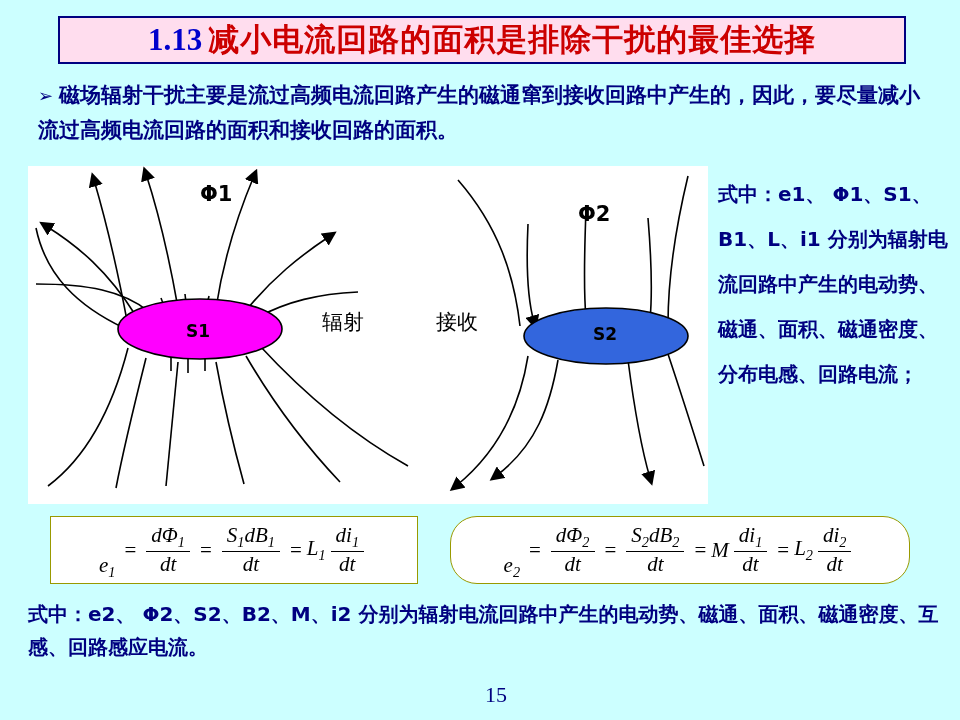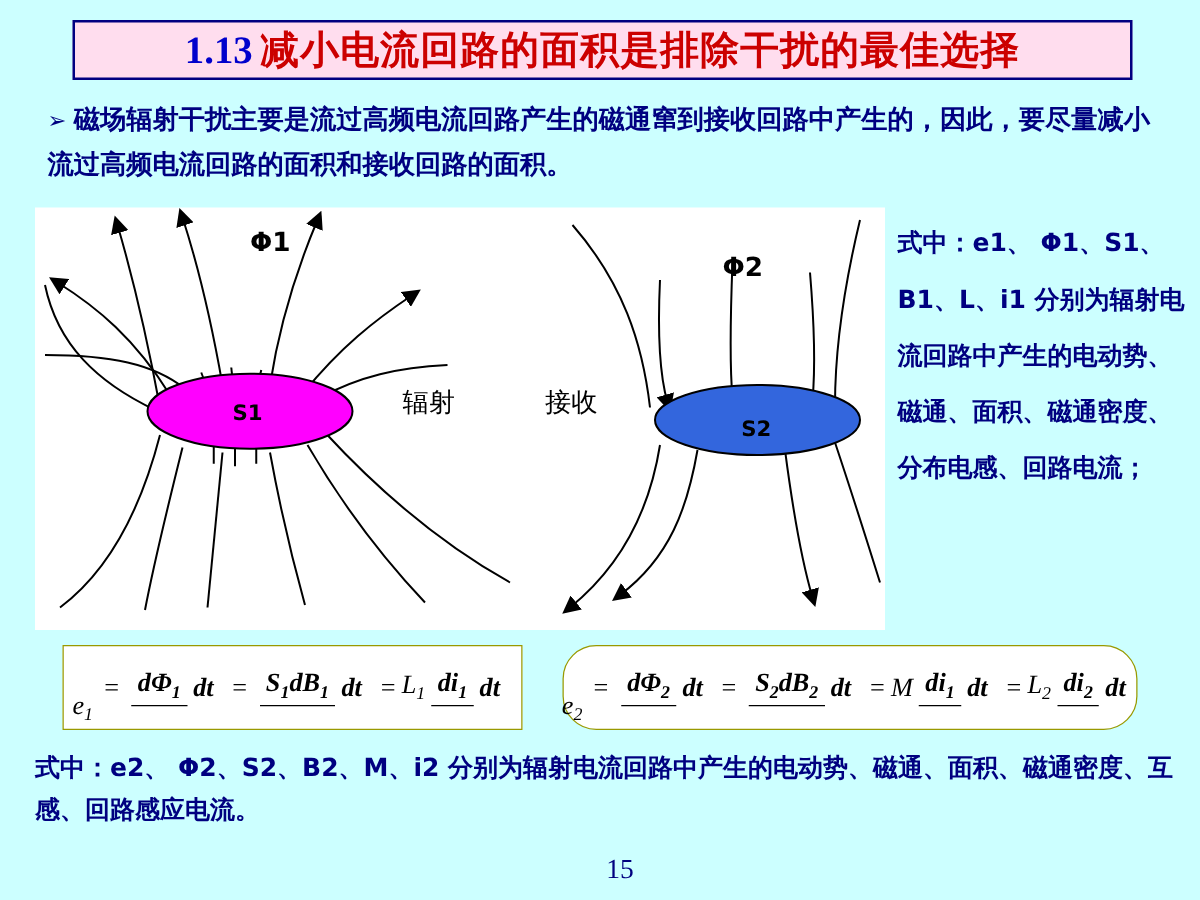--- a/index.html
+++ b/index.html
@@ -79,21 +79,21 @@
   .fig-label {
     position: absolute;
     color: #000000;
     font-family: "DejaVu Sans", sans-serif;
     font-size: 21px;
     font-weight: bold;
   }
   .lbl-phi1 { left: 172px; top: 16px; }
   .lbl-phi2 { left: 550px; top: 36px; }
   .lbl-s1 { left: 158px; top: 155px; font-size: 17px; }
-  .lbl-s2 { left: 565px; top: 168px; font-size: 17px; }
+  .lbl-s2 { left: 565px; top: 158px; font-size: 17px; }
   .lbl-radiate { left: 294px; top: 142px; font-weight: normal; font-size: 21px;}
   .lbl-receive { left: 408px; top: 142px; font-weight: normal; font-size: 21px;}
   
   .right-text {
     position: absolute;
     left: 718px;
     top: 172px;
     width: 234px;
     color: #000080;
     font-family: "DejaVu Sans", sans-serif;
@@ -111,24 +111,24 @@
     align-items: center;
     justify-content: center;
     font-family: "Liberation Serif", serif;
   }
   .fb1 { left: 50px; top: 516px; width: 368px; height: 68px; }
   .fb2 { left: 450px; top: 516px; width: 460px; height: 68px; border-radius: 27px; }
   .eq { font-style: italic; font-size: 21px; color: #000000; white-space: nowrap; display:flex; align-items:center;}
   .eq .lhs { margin-right: 4px; margin-top: 34px; }
   .frac {
     display: inline-flex;
+    flex-direction: column;
     align-items: center;
     vertical-align: middle;
     margin: 0 5px;
-    font-weight: bold;
   }
   .frac .num {
     border-bottom: 1.4px solid #000;
     padding: 0 5px 1px 5px;
     line-height: 1.12;
   }
   .frac .den {
     padding: 1px 5px 0 5px;
     line-height: 1.12;
   }

